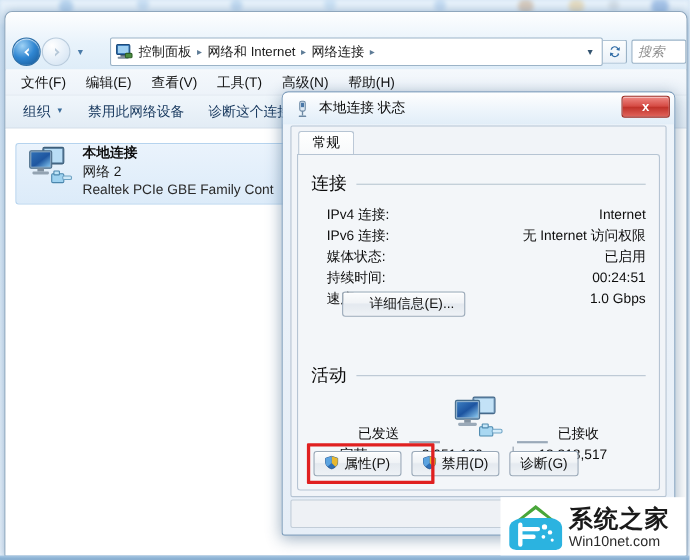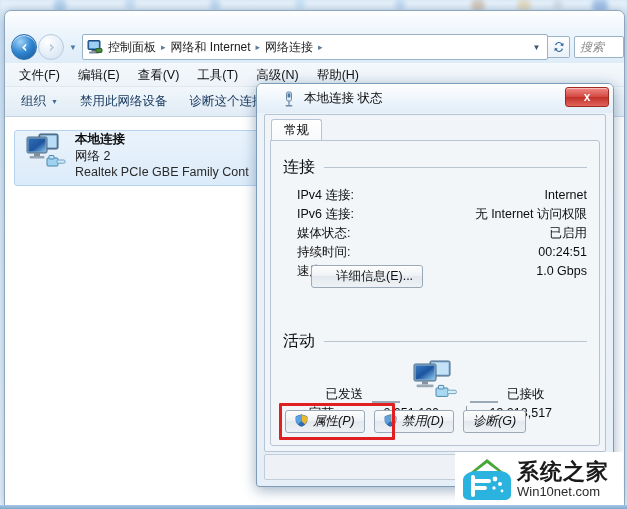--- a/index.html
+++ b/index.html
@@ -80,21 +80,21 @@
     border: 1px solid #b9cbdc;
     color:#9db4c8;
     margin-left: 1px;
   }
   .navbtn svg { display:block; }
   .histdrop {
     width: 14px; height: 22px; display:flex; align-items:center; justify-content:center;
     color:#4a7ba8; font-size: 8px; margin-left: 2px;
   }
   .addressbar {
-    flex: 1 1 auto; height: 22px; margin-left: 2px;
+    flex: 1 1 auto; height: 22px; margin-left: 20px;
     background: #fff; border: 1px solid #9bb3c7;
     border-radius: 2px; display: flex; align-items: center;
     padding: 12px 2px; min-width: 0;
   }
   .crumb-icon {
     width: 17px; height: 16px; flex: 0 0 auto; margin: 0 3px 0 1px;
     position: relative;
   }
   .crumb {
     font-size: 12px; color: #1b1b1b; white-space: nowrap;
@@ -167,21 +167,21 @@
     width: 358px; height: 404px;
     border: 1px solid #7d9cba;
     border-radius: 6px 6px 3px 3px;
     background: linear-gradient(180deg,#eef4fa 0%,#e6eef7 100%);
     box-shadow: 0 3px 14px rgba(40,80,120,.45);
     overflow: hidden;
   }
   .dlg-titlebar {
     height: 29px; width: 100%;
     background: linear-gradient(180deg, rgba(255,255,255,.95) 0%, rgba(236,244,251,.95) 60%, rgba(225,237,248,.95) 100%);
-    display: flex; align-items: center; padding-left: 25px;
+    display: flex; align-items: center; padding-left: 11px;
     position: relative;
   }
   .dlg-icon { width: 14px; height: 16px; flex: 0 0 auto; position: relative; }
   .dlg-title { font-size: 12.5px; color: #0b0b0b; margin-left: 8px; white-space: nowrap; }
   .dlg-close {
     position: absolute; right: 4px; top: 3px;
     width: 44px; height: 20px;
     background: linear-gradient(180deg,#f08a86 0%,#d54a43 48%,#c03129 52%,#e0635b 100%);
     border: 1px solid #9e2a22; border-radius: 3px;
     display:flex; align-items:center; justify-content:center;
@@ -251,21 +251,21 @@
     position: absolute; left: 12px; right: 12px; top: 74px;
     display: flex; align-items: baseline; font-size: 12.5px; color:#0d0d0d;
   }
   .act-bytes .k { width: 62px; flex: 0 0 auto; padding-left: 14px; }
   .act-bytes .sent { flex: 1 1 0; text-align: center; }
   .act-bytes .divider { width: 1px; height: 15px; background:#8c9aa8; flex:0 0 auto; align-self: center; }
   .act-bytes .recv { flex: 1 1 0; text-align: center; }
 
   .bottom-btns {
     position: absolute; left: 14px; bottom: 12px;
-    display: flex; align-items: flex-end; gap: 9px; font-style: italic;
+    display: flex; align-items: flex-end; gap: 9px;
   }
   .highlight-box {
     position: absolute; left: 8px; bottom: 5px;
     width: 116px; height: 37px;
     border: 3px solid #e02020;
     border-radius: 1px;
     pointer-events: none;
   }
   .dlg-footer {
     position: absolute; left: 7px; right: 7px; bottom: 6px; height: 26px;

